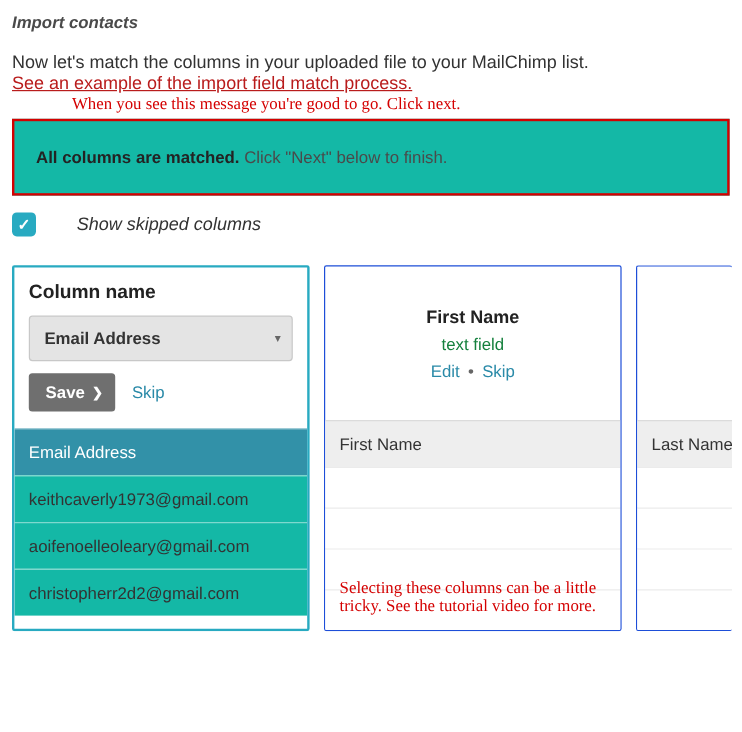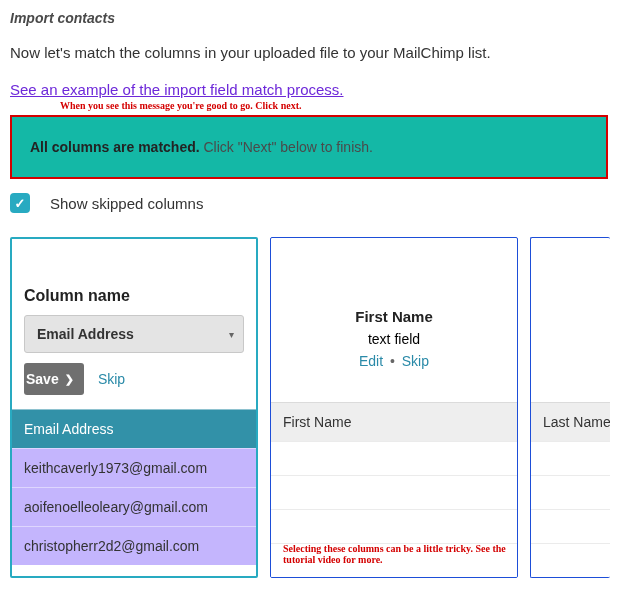--- a/index.html
+++ b/index.html
@@ -15,32 +15,32 @@
   h1.import-title {
     font-style: italic;
     font-weight: 600;
     font-size: 14px;
     color: #4a4a4a;
     margin: 0 0 18px 0;
   }
   .instruction {
     font-size: 15px;
     color: #333;
-    margin: 0 0 20px 0;
+    margin: 0 0 0 0;
   }
   a.example-link {
-    color: #6d28d9;
+    color: #b91c1c;
     text-decoration: underline;
     font-size: 15px;
   }
   .annotation {
     font-family: "Comic Sans MS", "Comic Sans", cursive;
     color: #d40000;
-    font-weight: bold;
-    font-size: 10px;
+    font-weight: normal;
+    font-size: 14px;
     line-height: 1.1;
   }
   .annotation-top {
     margin: 2px 0 4px 50px;
   }
   .success-box {
     border: 2px solid #d40000;
     background: #14b8a6;
     padding: 22px 18px;
     margin: 0 0 14px 0;
@@ -56,54 +56,54 @@
     width: 20px; height: 20px;
     border-radius: 4px;
     background: #28aac1;
     display: flex; align-items: center; justify-content: center;
     color: #fff;
     cursor: pointer;
     font-size: 13px;
     font-weight: bold;
   }
   .cb-label {
-    margin-left: 20px;
+    margin-left: 34px;
     font-size: 15px;
     color: #333;
+    font-style: italic;
   }
   .columns {
     display: flex;
     gap: 12px;
     align-items: stretch;
   }
   .col {
     flex: 0 0 248px;
     border: 1px solid #1d4ed8;
     border-radius: 2px;
     display: flex;
     flex-direction: column;
     overflow: hidden;
     position: relative;
   }
   .col.active { border: 2px solid #28aac1; }
   .col.cut { flex: 0 0 80px; border-right: none; }
   .col-head {
     padding: 12px 12px 14px 12px;
     min-height: 128px;
-    margin-top: 36px;
   }
   .col-head-centered { text-align: center; padding-top: 34px; }
   .col-title {
     font-weight: 700;
     font-size: 16px;
     color: #222;
     margin-bottom: 10px;
   }
   .col-title-centered { font-weight: 700; font-size: 15px; color: #222; margin-bottom: 6px; }
-  .type-label { color: #000000; font-size: 14px; margin-bottom: 6px; }
+  .type-label { color: #15803d; font-size: 14px; margin-bottom: 6px; }
   .edit-skip { font-size: 14px; color: #2a8aa8; }
   .edit-skip a { color: #2a8aa8; text-decoration: none; cursor: pointer; }
   .edit-skip .dot { color: #666; margin: 0 3px; }
 
   .select-wrap {
     position: relative;
     width: 100%;
     margin-bottom: 10px;
   }
   .select {
@@ -129,21 +129,21 @@
   .buttons-row {
     display: flex;
     align-items: center;
     gap: 14px;
   }
   .save-btn {
     background: #6f6f6f;
     color: #fff;
     border: none;
     border-radius: 3px;
-    padding: 8px 10px 8px 2px;
+    padding: 8px 10px 8px 14px;
     font-size: 14px;
     font-weight: 600;
     display: inline-flex;
     align-items: center;
     gap: 6px;
     cursor: pointer;
   }
   .save-btn .chev { font-size: 11px; }
   .skip-link {
     color: #2a8aa8;
@@ -155,21 +155,21 @@
   .cell {
     padding: 11px 12px;
     border-top: 1px solid rgba(0,0,0,0.08);
     font-size: 14px;
     color: #333;
     background: #fff;
     min-height: 34px;
     white-space: nowrap;
     overflow: hidden;
   }
-  .col.active .cell { background: #c4b5fd; border-top-color: rgba(255,255,255,0.45); }
+  .col.active .cell { background: #14b8a6; border-top-color: rgba(255,255,255,0.45); }
   .col.active .cell.header { background: #3291a8; color: #fff; }
   .col .cell.header { background: #eee; color: #333; }
 
   .annotation-overlay {
     position: absolute;
     left: 12px;
     right: 0;
     bottom: 12px;
     pointer-events: none;
   }

